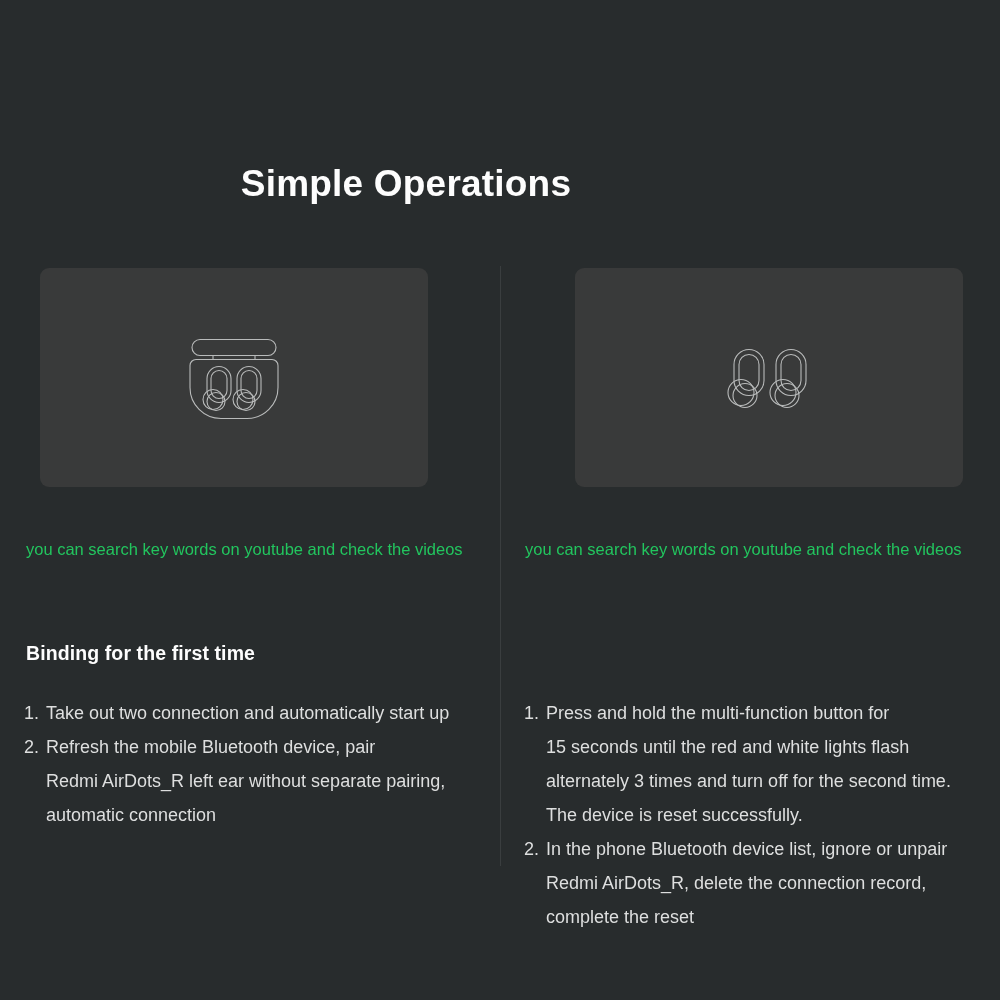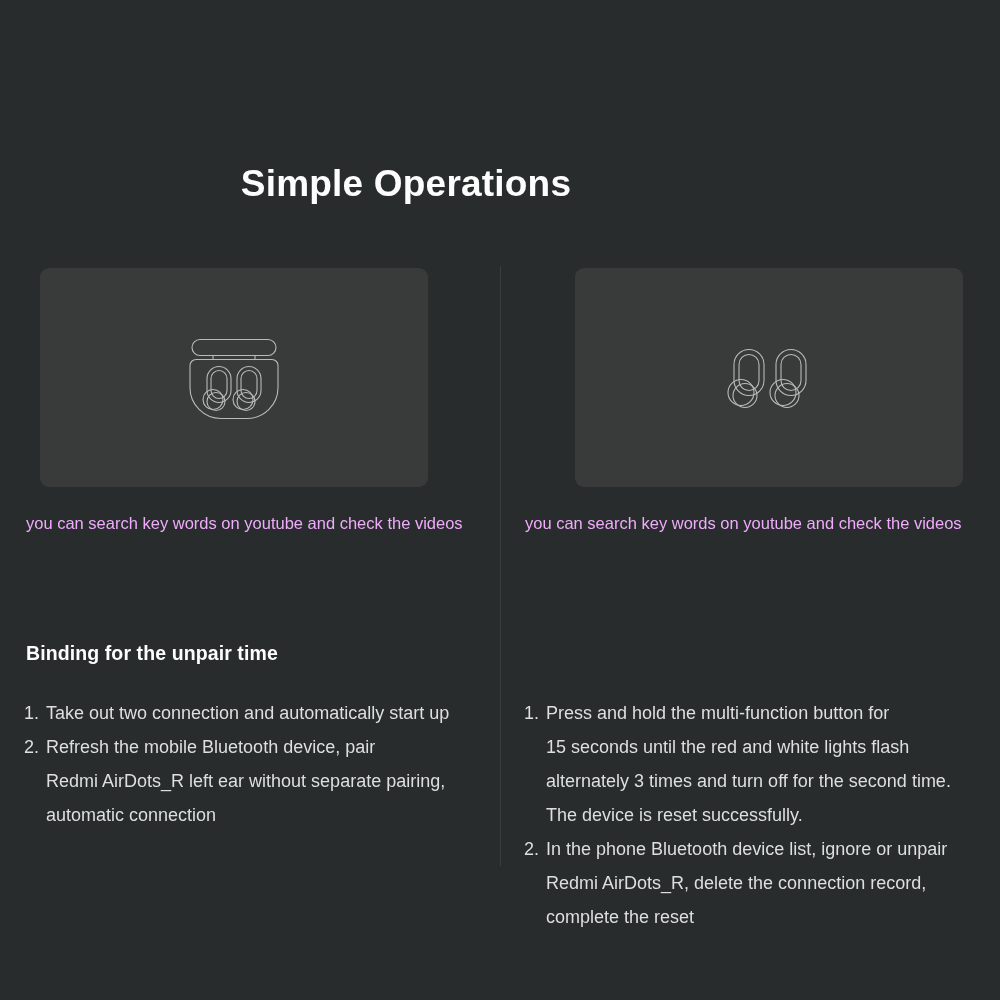--- a/index.html
+++ b/index.html
@@ -66,24 +66,24 @@
   .art {
     position: absolute;
     left: 50%;
     top: 50%;
     transform: translate(-50%, -50%);
   }
 
   
   .caption {
     position: absolute;
-    top: 246px;
+    top: 272px;
     left: 0;
     font-size: 16.5px;
-    color: #f0abfc;
+    color: #22c55e;
     white-space: nowrap;
   }
   .col-left .caption  { left: 2px; }
   .col-right .caption { left: 1px; }
 
   
   .section-heading {
     position: absolute;
     top: 374px;
     left: 2px;
@@ -149,21 +149,21 @@
           <rect x="62" y="35" width="16" height="28" rx="8" ry="8"></rect>
 
           <circle cx="64" cy="64" r="10"></circle>
           <circle cx="67" cy="66" r="9"></circle>
         </g>
       </svg>
     </div>
 
     <div class="caption">you can search key words on youtube and check the videos</div>
 
-    <div class="section-heading">Binding for the unpair time</div>
+    <div class="section-heading">Binding for the first time</div>
 
     <div class="steps">
       <div class="step">
         <span class="step-num">1.</span>
         <span class="step-text">Take out two connection and automatically start up</span>
       </div>
       <div class="step">
         <span class="step-num">2.</span>
         <span class="step-text">Refresh the mobile Bluetooth device, pair
 Redmi AirDots_R left ear without separate pairing,

